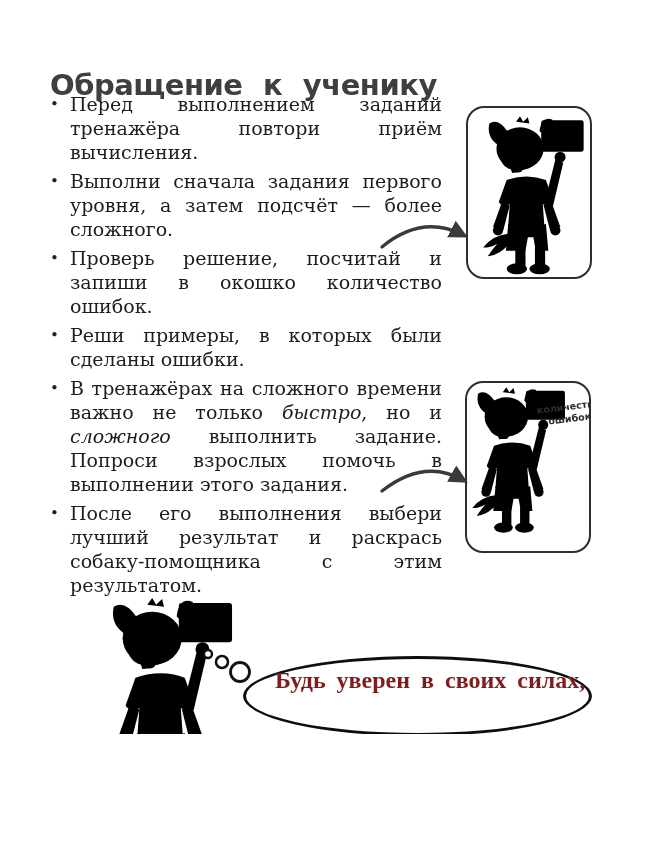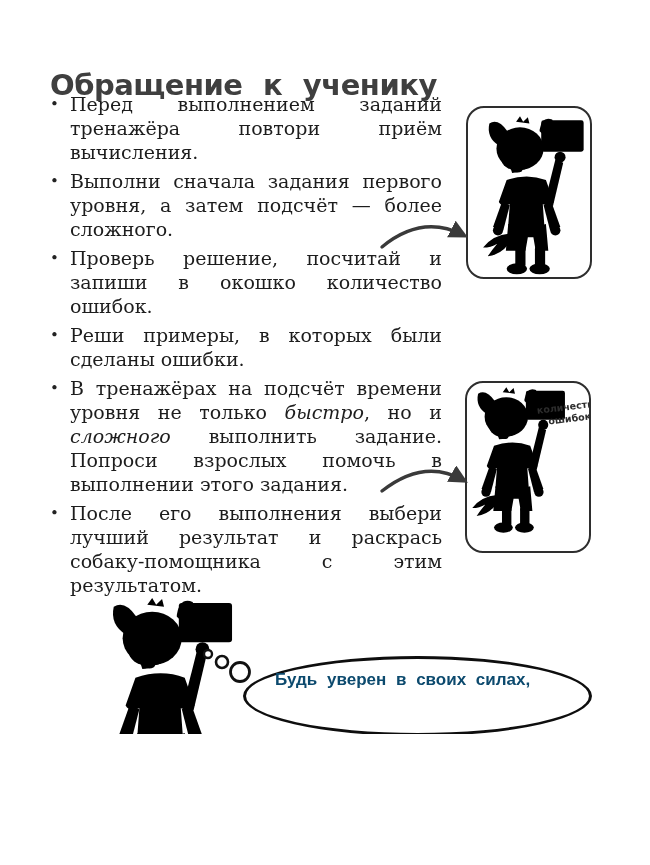--- a/index.html
+++ b/index.html
@@ -60,22 +60,22 @@
   
   #bottom-dog{position:absolute;left:92px;top:595px;}
   #thought-dots{position:absolute;left:198px;top:644px;}
   .bubble{
     position:absolute;left:243px;top:656px;width:349px;height:80px;
     border:3.5px solid #0e0e0e;border-radius:50%;
     background:#fff;box-sizing:border-box;
   }
   .bubble-text{
     position:absolute;left:243px;top:668px;width:349px;
-    font-family:Liberation Sans, sans-serif;font-weight:bold;
-    font-size:17px;line-height:24px;color:#0c4a6e;
+    font-family:Liberation Serif, serif;font-weight:bold;
+    font-size:24px;line-height:24px;color:#7f1d1d;
     word-spacing:5px;
   }
   .bubble-line1{padding-left:32px;text-align:left;}
   .bubble-line2{padding-right:34px;text-align:right;}
   
   .page-num{
     position:absolute;left:576px;top:782px;
     font-family:"DejaVu Sans", sans-serif;font-weight:bold;
     font-size:22px;color:#3a3a3a;
   }
@@ -148,21 +148,21 @@
     <li>
       <span class="bdot">•</span>
       <div class="btext">Проверь решение, посчитай и запиши в окошко количество ошибок.</div>
     </li>
     <li>
       <span class="bdot">•</span>
       <div class="btext">Реши примеры, в которых были сделаны ошибки.</div>
     </li>
     <li>
       <span class="bdot">•</span>
-      <div class="btext"><span>В тренажёрах на подсчёт времени уровня не только </span><em>быстро</em><span>, но и </span><em>сложного</em><span> выполнить задание. Попроси взрослых помочь в выполнении этого задания.</span></div>
+      <div class="btext"><span>В тренажёрах на сложного времени важно не только </span><em>быстро</em><span>, но и </span><em>сложного</em><span> выполнить задание. Попроси взрослых помочь в выполнении этого задания.</span></div>
     </li>
     <li>
       <span class="bdot">•</span>
       <div class="btext">После его выполнения выбери лучший результат и раскрась собаку-помощника с этим результатом.</div>
     </li>
   </ul>
 
   <div class="illu-box" id="box1">
     <svg class="dog" width="118" height="165" viewBox="0 0 150 210">
       <use href="#dog-symbol"></use>

